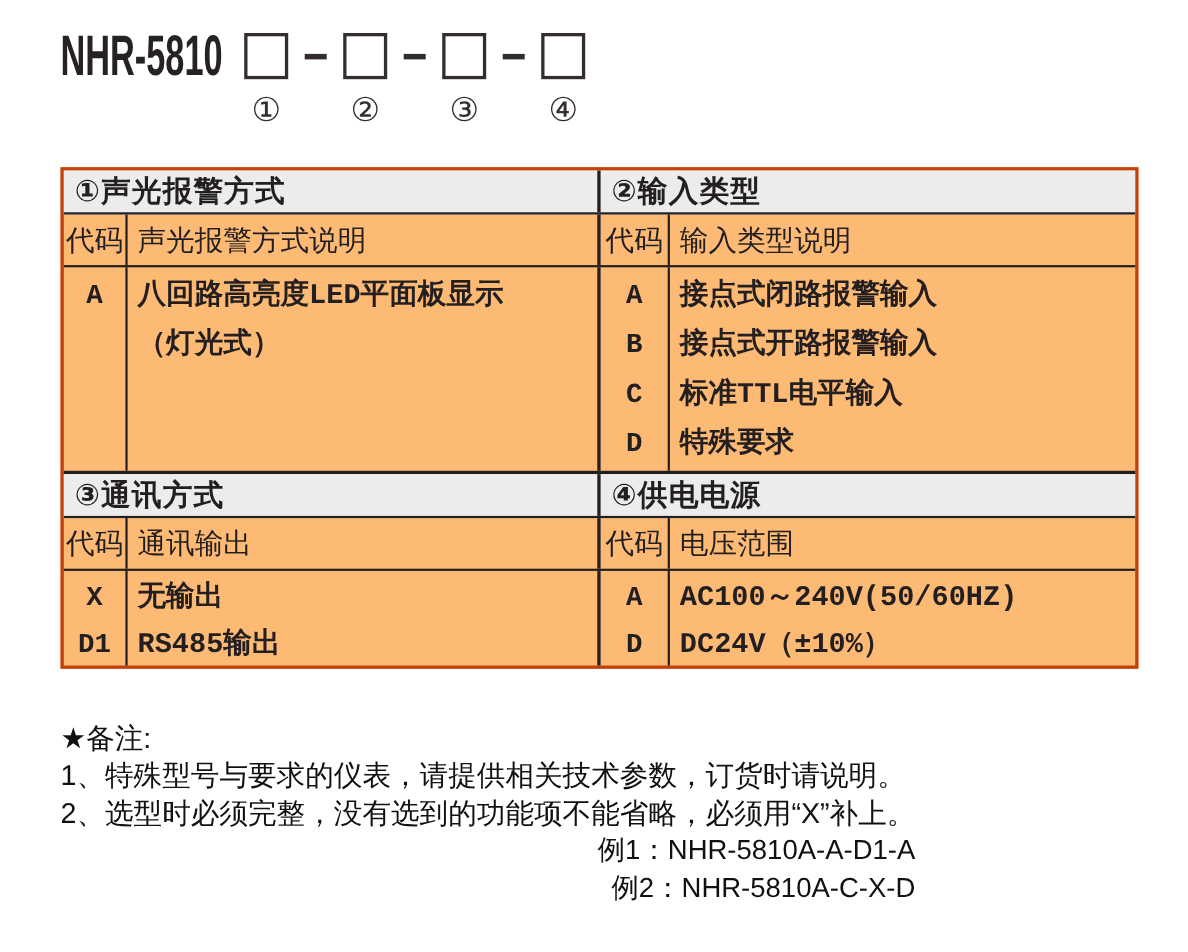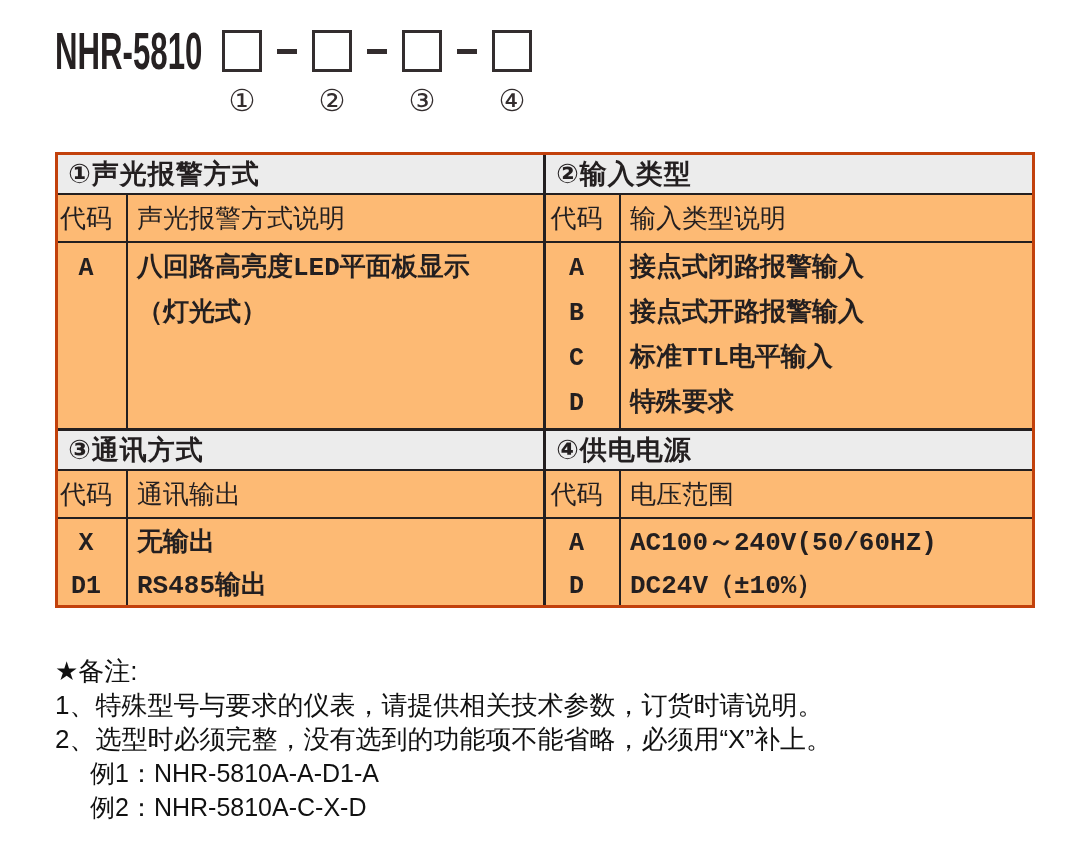--- a/index.html
+++ b/index.html
@@ -42,34 +42,34 @@
   }
   .hdr .cell { display:flex; align-items:center; overflow:hidden; }
   .trow.tbody {
     grid-template-columns:56px 429px 64px 425px;
     font-weight:700; font-size:26px;
   }
   .tbody.b1 { height:188px; border-bottom:3px solid #231f20; }
   .tbody.b2 { height:86px; }
   .tbody .cell { padding-top:3px; overflow:hidden; }
   .codec { justify-content:center; text-align:center; }
-  .descc { padding-left:9px;margin-left:12px; }
+  .descc { padding-left:9px; }
   .bl2 { border-left:2px solid #231f20; }
   .bl3 { border-left:3px solid #231f20; }
   .line { white-space:nowrap; }
   .b1 .line { height:45px; line-height:45px; }
   .b2 .line { height:43px; line-height:43px; }
   .tbody .line { font-family:"Liberation Mono","DejaVu Sans Mono",monospace; }
   .tbody .codec .line { font-size:25px; }
 
   
   .notes { position:absolute; left:55px; top:654px; font-size:26px;
     line-height:34px; font-weight:500; color:#111111; }
   .note-line { white-space:nowrap; }
-  .note-ex { padding-left:35px; font-size:25px; }
+  .note-ex { padding-left:35px; font-size:25px;text-align:right; }
 </style>
 </head>
 <body>
 
 <div class="model-title">
   <span class="inner">NHR-5810</span>
 </div>
 
 <div class="model-row">
   <div class="code-unit">

